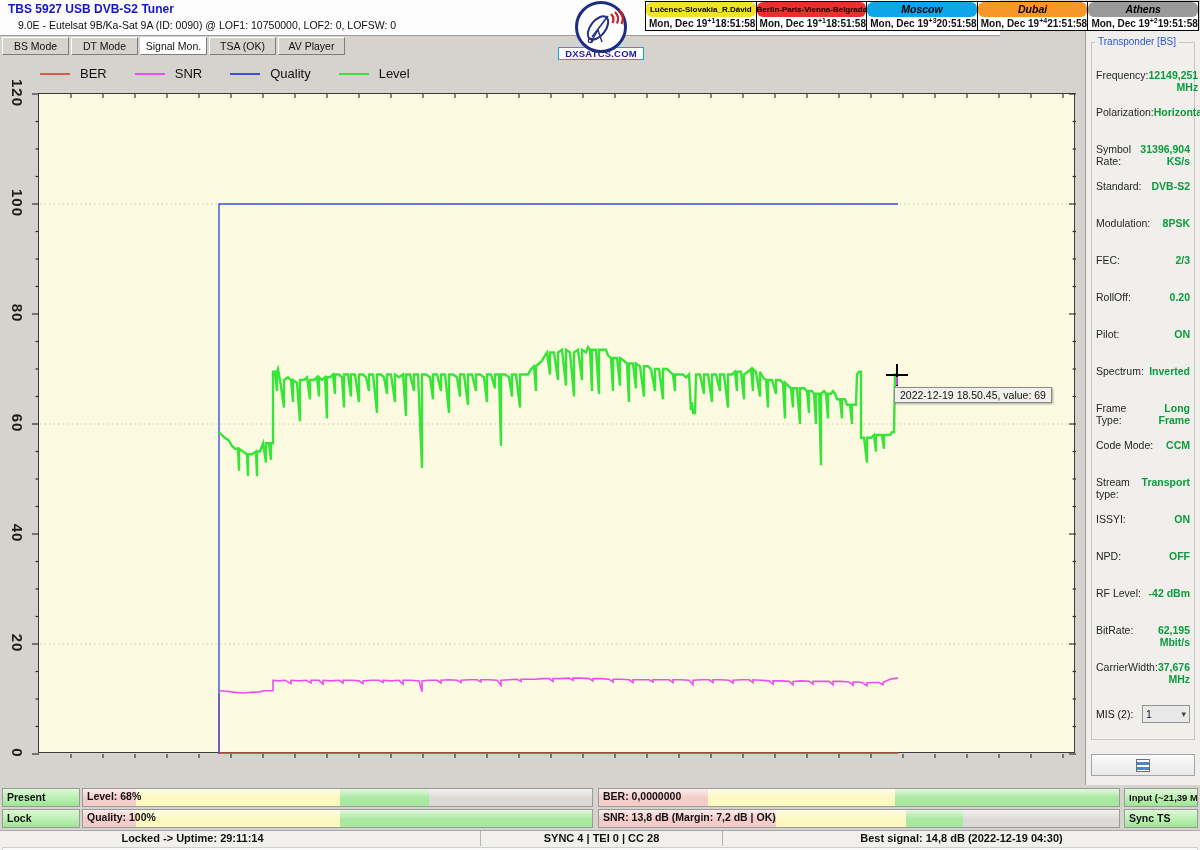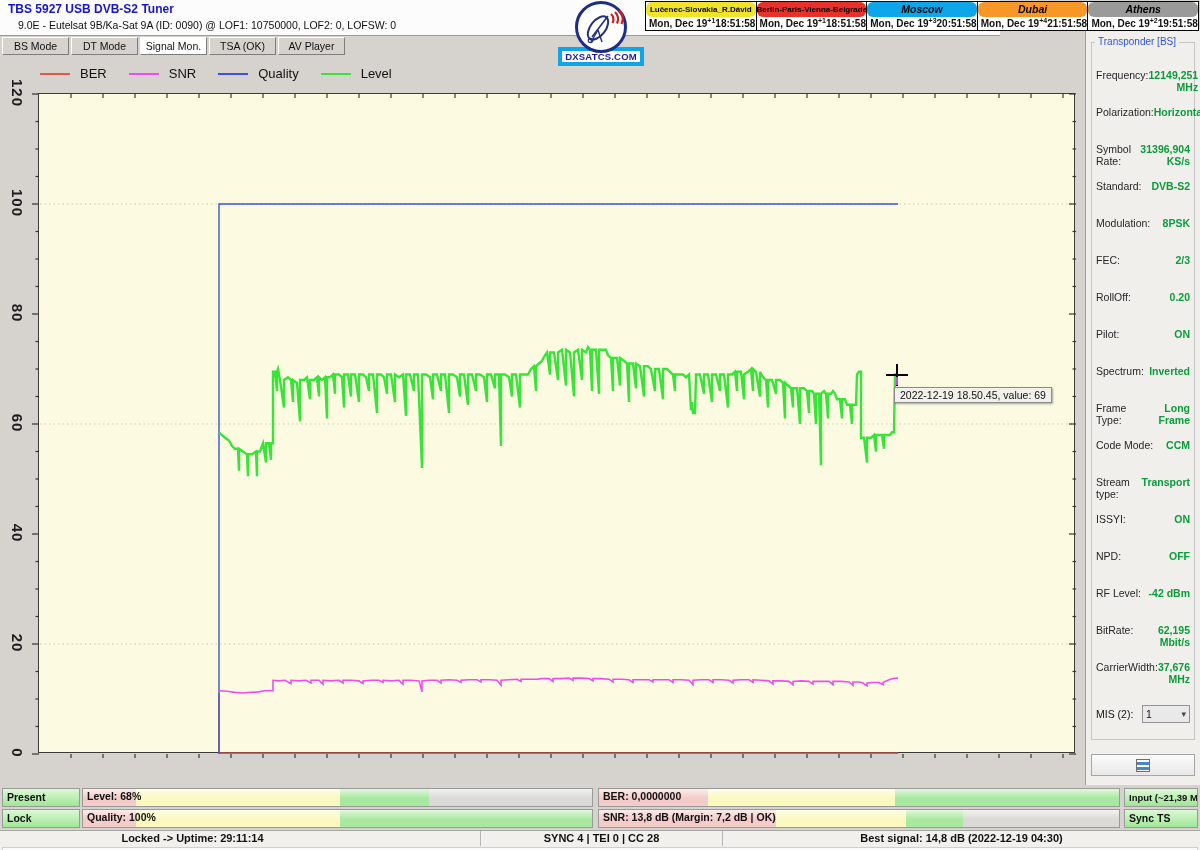--- a/index.html
+++ b/index.html
@@ -16,30 +16,30 @@
   .clock:first-child{border-left:none;}
   .clock-name{height:15px;line-height:15px;text-align:center;font-weight:bold;font-style:italic;font-size:10.5px;
               white-space:nowrap;overflow:hidden;color:#000;border-radius:6px;}
   .clock-name.small{font-size:8px;font-style:normal;}
   .clock-time{height:13px;background:#fff;display:flex;align-items:center;justify-content:space-between;
               padding:0 3px;font-size:10px;font-weight:bold;white-space:nowrap;}
   .clock-offset{font-size:7px;position:relative;top:-3px;}
   
   .logo{position:absolute;left:558px;top:1px;width:86px;height:62px;z-index:6;text-align:center;}
   .logo-circle{width:52px;height:52px;margin:0 auto;border:3px solid #1d2d86;border-radius:50%;background:#fff;position:relative;}
-  .logo-text{margin-top:-6px;background:#fff;border:4px solid #0ea5e9;font-size:9.5px;font-weight:bold;color:#1a1a9c;
+  .logo-text{margin-top:-6px;background:#fff;border:1px solid #0ea5e9;font-size:9.5px;font-weight:bold;color:#1a1a9c;
              line-height:11px;letter-spacing:.2px;}
   
   .tabbar{position:absolute;left:2px;top:37px;height:19px;display:flex;gap:2px;z-index:2;}
   .tab{width:67px;height:18px;font-size:10.5px;text-align:center;line-height:16px;background:#d6d3ce;
        border:1px solid;border-color:#ffffff #7d7d7d #7d7d7d #ffffff;cursor:default;}
   .tab.active{background:#ffffff;font-weight:normal;}
   
   .main{position:absolute;left:0;top:56px;width:1085px;height:729px;background:#d6d3ce;}
-  .legend{position:absolute;left:40px;top:10px;display:flex;align-items:center;gap:22px;font-size:13px;color:#111;}
+  .legend{position:absolute;left:40px;top:10px;display:flex;align-items:center;gap:28px;font-size:13px;color:#111;}
   .legend-item{display:flex;align-items:center;gap:10px;}
   .legend-line{width:30px;height:2px;}
   .plot{position:absolute;left:38px;top:37px;width:1037px;height:660px;background:#fcfbe2;border:1px solid #3c3c3c;}
   .plot svg{position:absolute;left:0;top:0;overflow:visible;}
   .ylab{position:absolute;font-size:15px;font-weight:bold;color:#1c1c1c;transform:translate(-50%,-50%) rotate(90deg);
         transform-origin:center;letter-spacing:1px;}
   .cross-h,.cross-v{position:absolute;background:#000;}
   .cross-m{position:absolute;background:#e23ae2;}
   .tooltip{position:absolute;background:#f1f0eb;border:1px solid #8b8b8b;box-shadow:1px 1px 2px rgba(0,0,0,.35);
            font-size:10.5px;color:#111;padding:1px 5px;white-space:nowrap;z-index:5;}

